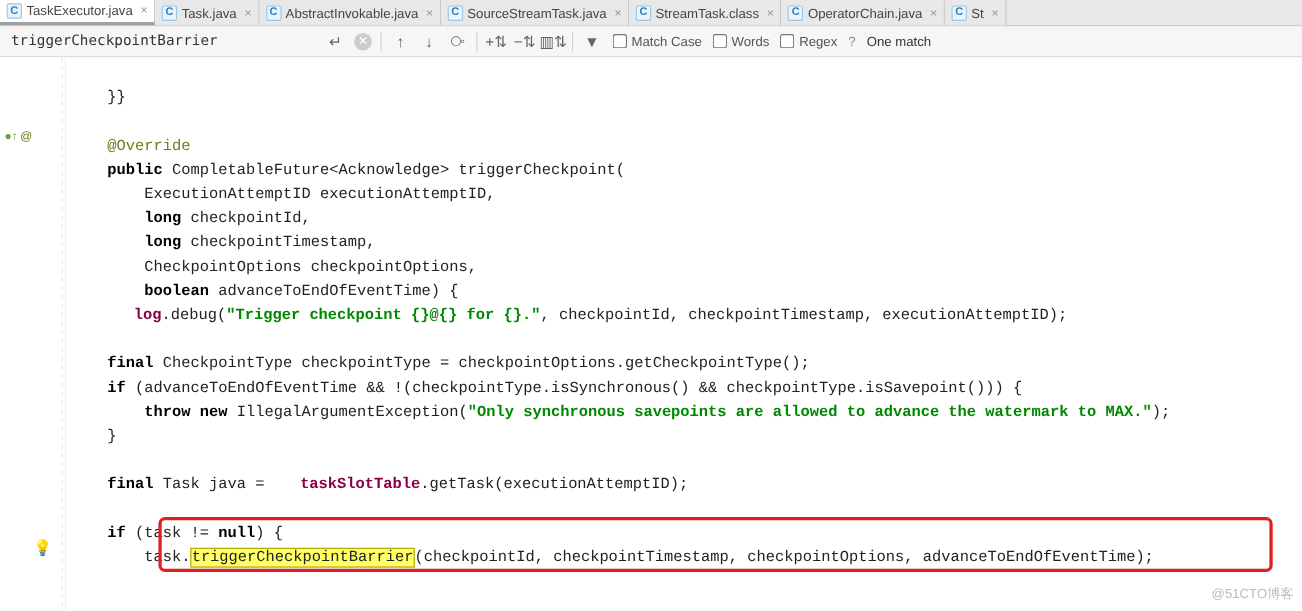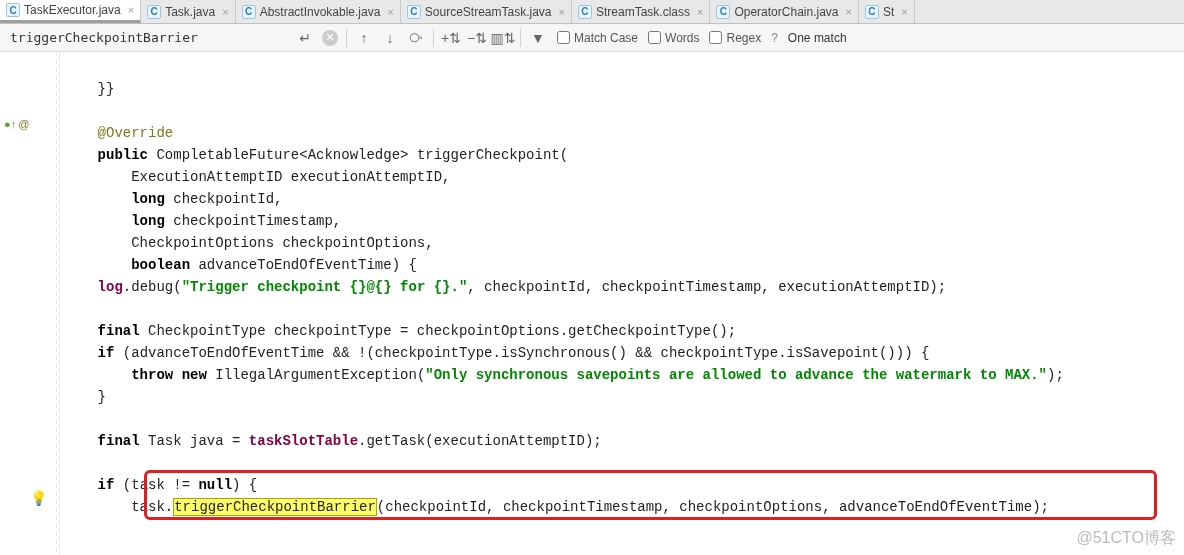--- a/index.html
+++ b/index.html
@@ -108,34 +108,34 @@
   line-height: 22px;
   padding: 4px 0 0 4px;
   white-space: pre;
   flex: 1;
   position: relative;
   color: #222;
 }
 .kw { color: #000000; font-weight: bold; }
 .ann { color: #7a7a1f; }
 .str { color: #008800; font-weight: bold; }
-.field { color: #880044; font-weight: bold; }
+.field { color: #880044; font-weight: bold; margin-left: 24px; }
 .hl { background: #ffff66; border: 1px solid #b0a000; }
 .redbox {
   position: absolute;
   border: 3px solid #e02020;
   border-radius: 6px;
   pointer-events: none;
 }
 .watermark {
   position: absolute;
   right: 8px;
   bottom: 6px;
   color: #bbb;
-  font-size: 16px;
+  font-size: 12px;
 }
 .fold-line {
   position: absolute;
   left: 56px;
   top: 0;
   bottom: 0;
   width: 1px;
   background: repeating-linear-gradient(#e6e6e6 0 4px, transparent 4px 8px);
 }
 </style>

